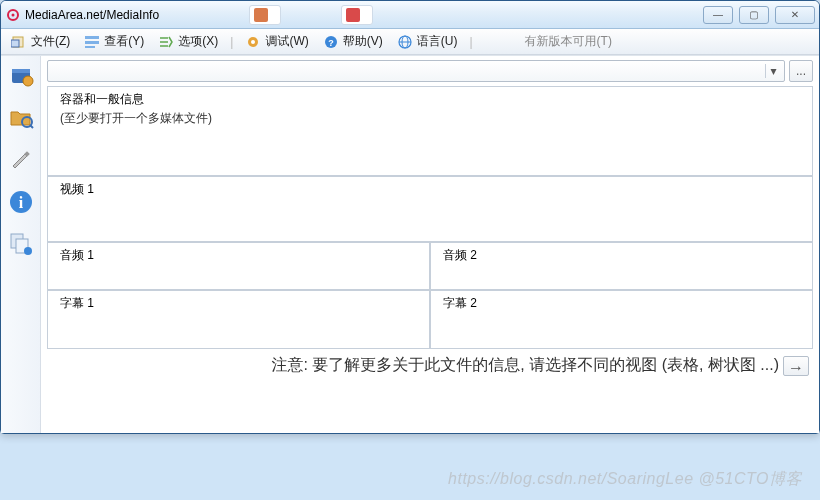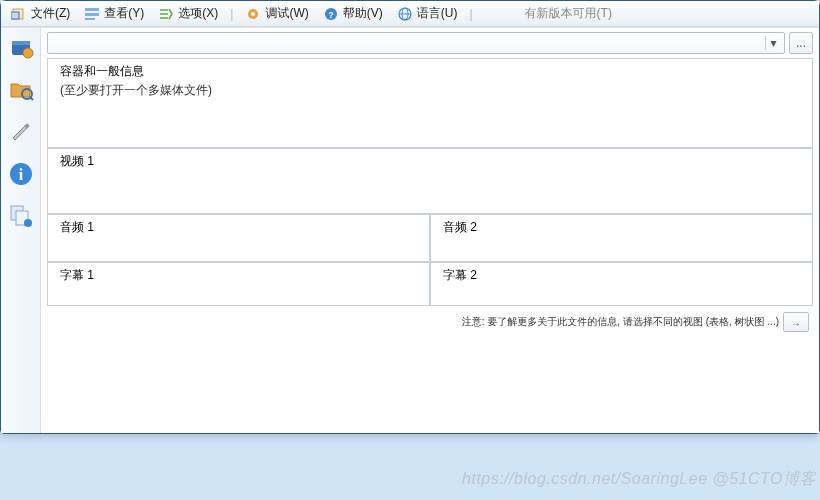--- a/index.html
+++ b/index.html
@@ -146,55 +146,77 @@
     padding:4px 12px;
     font-size:12px;
     color:#333;
   }
   .panel .heading { color:#000; margin-bottom:2px; }
   .p-container { height:90px; }
   .p-video { height:66px; margin-top:0px; }
   .row2 { display:flex; margin-top:0px; }
   .row2 .panel { flex:1; height:48px; }
   .row3 { display:flex; margin-top:0px; }
-  .row3 .panel { flex:1; height:44px; }
+  .row3 .panel { flex:1; height:59px; }
   .note-row {
     margin-top:6px;
     display:flex;
     justify-content:flex-end;
     align-items:center;
     gap:4px;
     padding-right:4px;
-    font-size:10px;
+    font-size:16px;
     color:#333;
   }
   .note-btn {
     width:26px; height:20px;
     border:1px solid #b5bfcb;
     border-radius:2px;
     background:linear-gradient(to bottom,#fdfdfd,#ecf0f4);
     display:flex; align-items:center; justify-content:center;
     cursor:pointer;
     color:#555;
   }
   .watermark {
     position:absolute;
-    right:4px;
+    right:18px;
     bottom:10px;
     color:#bfc7cf;
     font-size:16px;
     font-style:italic;
     letter-spacing:0.5px;
   }
 </style>
 </head>
 <body>
 
 <div class="window">
 
+  <div class="titlebar">
+    <span class="app-icon">
+      <svg width="14" height="14" viewBox="0 0 14 14">
+          <circle cx="7" cy="7" r="5" fill="none" stroke="#d9224a" stroke-width="2"></circle>
+          <circle cx="7" cy="7" r="1.5" fill="#d9224a"></circle>
+        </svg>
+    </span>
+    <span class="title-text">MediaArea.net/MediaInfo</span>
+    <span class="tab-pill">
+      <span class="tab-dot" style="background:#d97a4a"></span>
+      <span></span>
+    </span>
+    <span class="tab-pill t2">
+      <span class="tab-dot" style="background:#d94a4a"></span>
+      <span></span>
+    </span>
+    <span class="win-controls">
+      <span class="win-btn">—</span>
+      <span class="win-btn">▢</span>
+      <span class="win-btn close">✕</span>
+    </span>
+  </div>
 
   <div class="menubar">
     <span class="menu-item">
       <span class="menu-icon">
           <svg width="16" height="16">
             <rect x="2" y="3" width="10" height="10" fill="#f2e7c9" stroke="#c7a94d"></rect>
             <rect x="0" y="6" width="8" height="7" fill="#c6d9f2" stroke="#4a6fad"></rect>
           </svg>
         </span>
       <span>文件(Z)</span>

